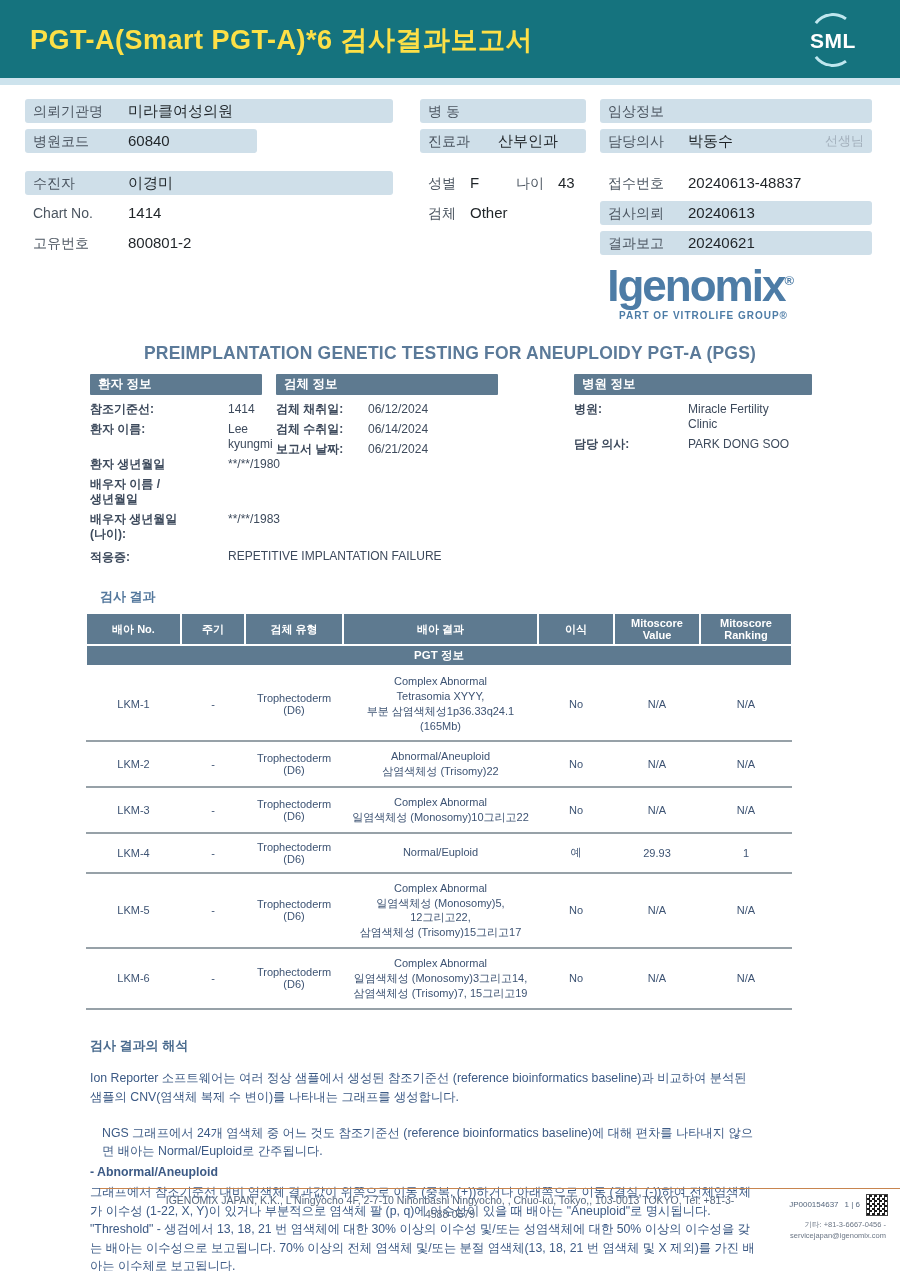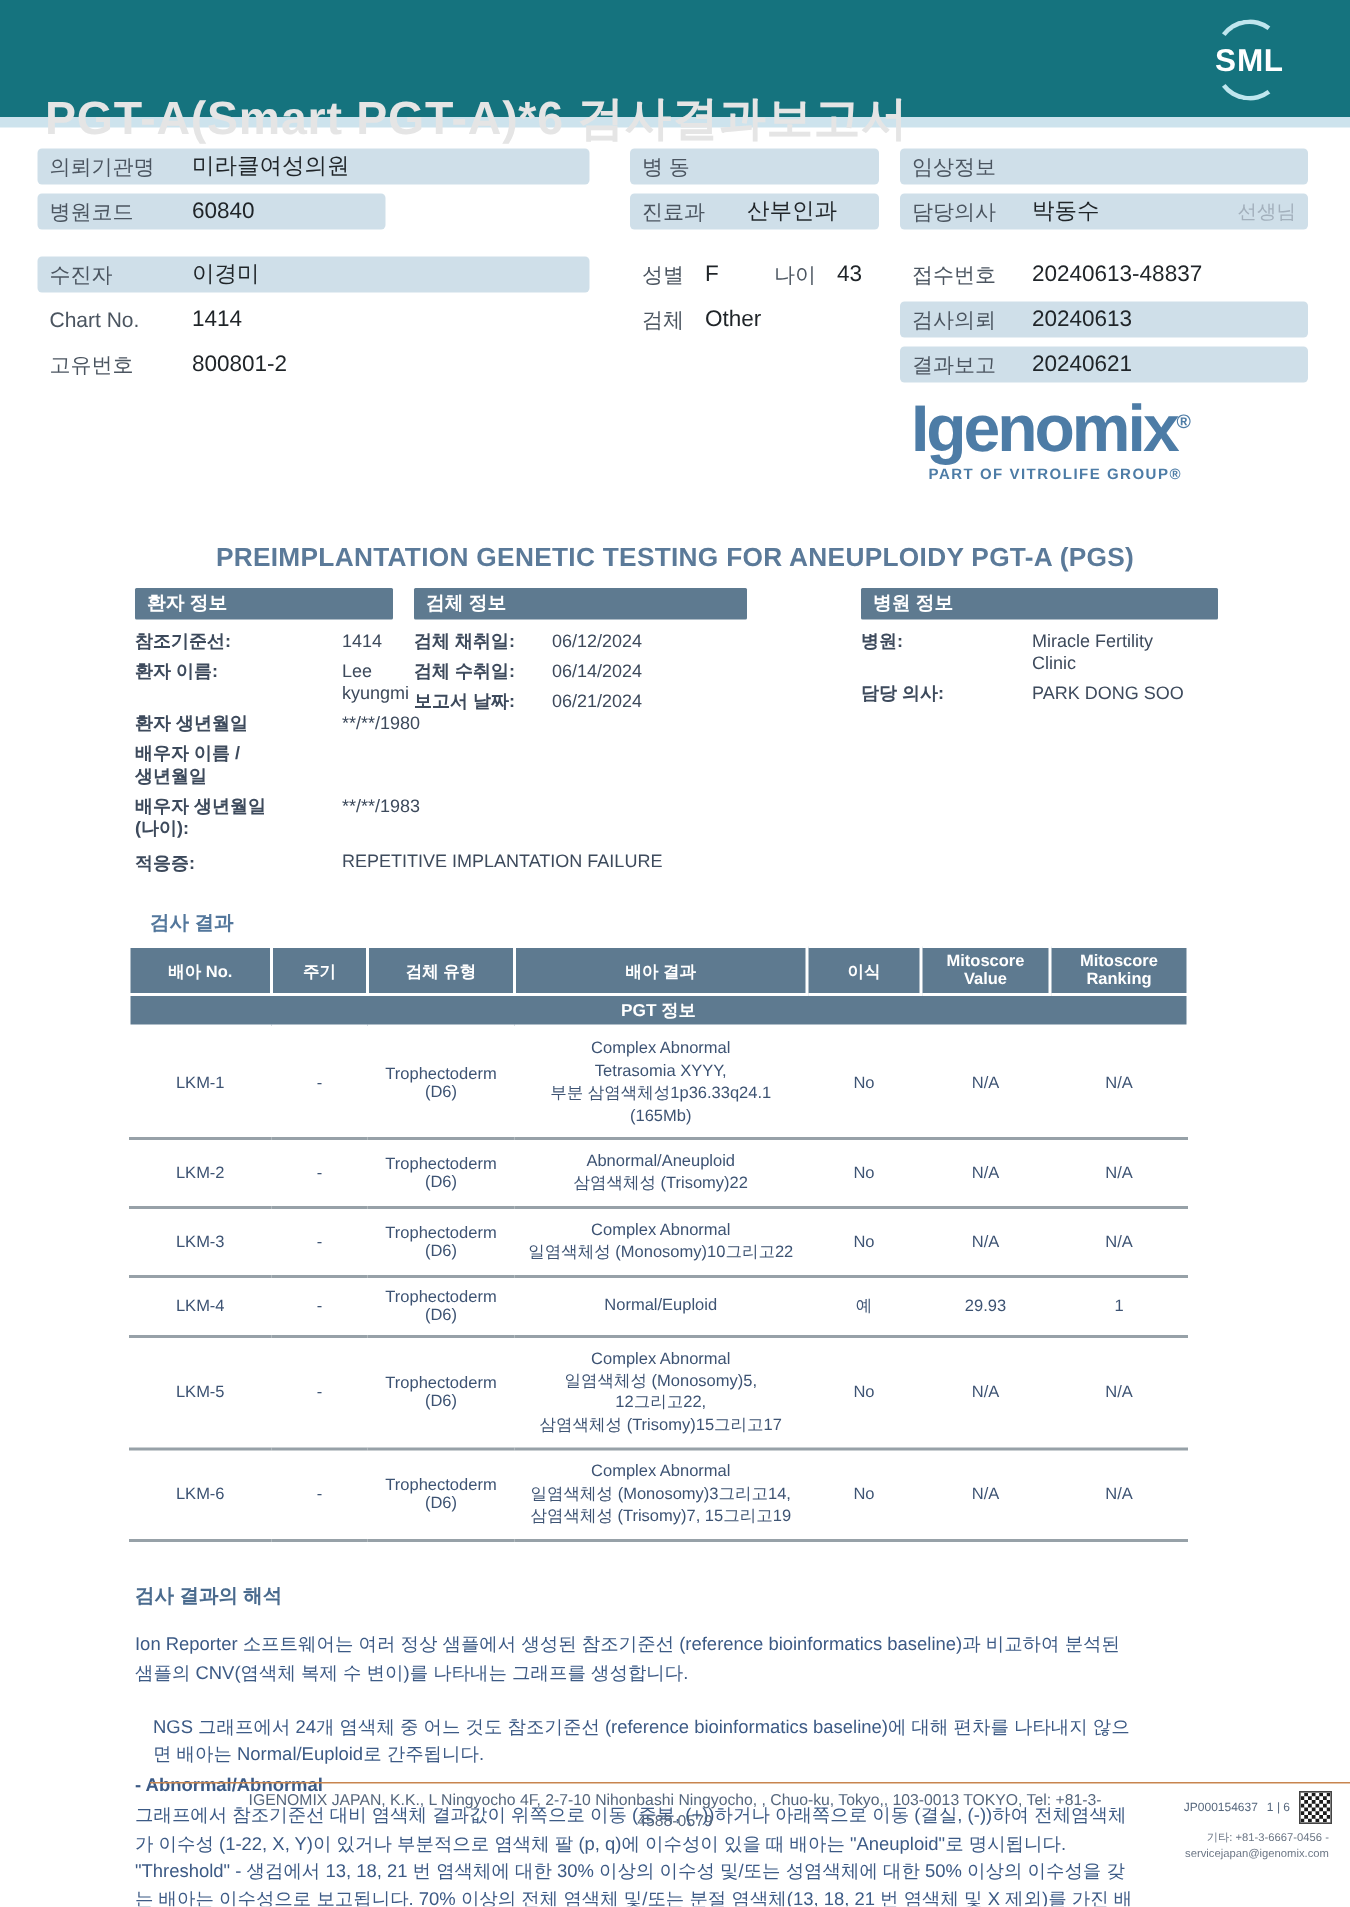--- a/index.html
+++ b/index.html
@@ -2,21 +2,21 @@
 <html><head>
 <meta charset="utf-8">
 <style>
   * { margin:0; padding:0; box-sizing:border-box; }
   html,body { background:#ffffff; }
   body { font-family:"Liberation Sans","DejaVu Sans",sans-serif; }
   .page { position:relative; width:900px; height:1271px; background:#ffffff; overflow:hidden; }
 
   
   .banner { position:relative; height:78px; background:#15737e; }
-  .banner-title { position:absolute; left:30px; top:22px; color:#e5e5e5; font-size:31px; font-weight:bold; letter-spacing:0.5px;margin-top:36px; }
+  .banner-title { position:absolute; left:30px; top:22px; color:#fde047; font-size:27px; font-weight:bold; letter-spacing:0.5px; }
   .sml-logo { position:absolute; right:38px; top:13px; width:58px; height:54px; }
   .sml-arc-top, .sml-arc-bottom { position:absolute; left:6px; width:46px; height:46px; border:3px solid #bfe6ee; border-radius:50%; }
   .sml-arc-top { top:0; border-left-color:transparent; border-bottom-color:transparent; border-right-color:transparent; transform:rotate(-8deg); }
   .sml-arc-bottom { top:8px; border-left-color:transparent; border-top-color:transparent; border-right-color:transparent; transform:rotate(8deg); }
   .sml-text { position:absolute; left:0; right:0; top:16px; text-align:center; color:#ffffff; font-size:21px; font-weight:bold; letter-spacing:0.5px; }
   .banner-strip { height:7px; background:#cde3ed; }
 
   
   .top-info { position:relative; height:150px; margin-top:14px; font-size:14px; }
   .ti-col { position:absolute; top:0; }
@@ -33,21 +33,21 @@
   .suffix { margin-left:auto; color:#a3b0bc; font-size:13px; }
   .pill-short { width:232px; }
 
   
   .brand { margin-top:10px; padding-right:108px; text-align:right; height:66px; }
   .brand-word { color:#4d7ca6; font-size:44px; font-weight:bold; letter-spacing:-2px; line-height:44px; }
   .brand-reg { font-size:13px; vertical-align:super; font-weight:bold; }
   .brand-tag { color:#4d7ca6; font-size:10px; font-weight:bold; letter-spacing:1px; margin-top:2px; padding-right:4px; }
 
   
-  .report-title { margin-top:36px; text-align:center; color:#5b7a99; font-size:17.5px; font-weight:bold; letter-spacing:0.2px; }
+  .report-title { margin-top:18px; text-align:center; color:#5b7a99; font-size:17.5px; font-weight:bold; letter-spacing:0.2px; }
 
   
   .sections { display:flex; margin:10px 0 0 90px; }
   .sec { flex:0 0 auto; }
   .sec.patient { width:172px; margin-right:14px; }
   .sec.specimen { width:222px; margin-right:76px; }
   .sec.hospital { width:238px; }
   .sec-bar { background:#5e7a90; color:#ffffff; font-size:12.5px; font-weight:bold; padding:2px 8px; border-radius:1px; }
   .sec-rows { margin-top:7px; }
   .sec-row { display:flex; margin-bottom:5px; font-size:12px; line-height:1.25; }
@@ -351,21 +351,21 @@
           <td>N/A</td>
           <td>N/A</td>
         </tr>
       </tbody>
   </table>
 
   <div class="interp">
     <div class="interp-heading">검사 결과의 해석</div>
     <p>Ion Reporter 소프트웨어는 여러 정상 샘플에서 생성된 참조기준선 (reference bioinformatics baseline)과 비교하여 분석된 샘플의 CNV(염색체 복제 수 변이)를 나타내는 그래프를 생성합니다.</p>
     <p class="indent">NGS 그래프에서 24개 염색체 중 어느 것도 참조기준선 (reference bioinformatics baseline)에 대해 편차를 나타내지 않으면 배아는 Normal/Euploid로 간주됩니다.</p>
-    <p class="bold-line">- Abnormal/Abnormal</p>
+    <p class="bold-line">- Abnormal/Aneuploid</p>
     <p>그래프에서 참조기준선 대비 염색체 결과값이 위쪽으로 이동 (중복, (+))하거나 아래쪽으로 이동 (결실, (-))하여 전체염색체가 이수성 (1-22, X, Y)이 있거나 부분적으로 염색체 팔 (p, q)에 이수성이 있을 때 배아는 "Aneuploid"로 명시됩니다. "Threshold" - 생검에서 13, 18, 21 번 염색체에 대한 30% 이상의 이수성 및/또는 성염색체에 대한 50% 이상의 이수성을 갖는 배아는 이수성으로 보고됩니다. 70% 이상의 전체 염색체 및/또는 분절 염색체(13, 18, 21 번 염색체 및 X 제외)를 가진 배아는 이수체로 보고됩니다.</p>
   </div>
 
   <div class="footer">
     <div class="footer-line"></div>
     <div class="footer-address">IGENOMIX JAPAN, K.K., L Ningyocho 4F, 2-7-10 Nihonbashi Ningyocho, , Chuo-ku, Tokyo,, 103-0013 TOKYO, Tel: +81-3-4588-0579</div>
     <div class="footer-right">
       <div class="footer-meta">
         <span class="doc-id">JP000154637</span>
         <span class="page-num">1 | 6</span>

